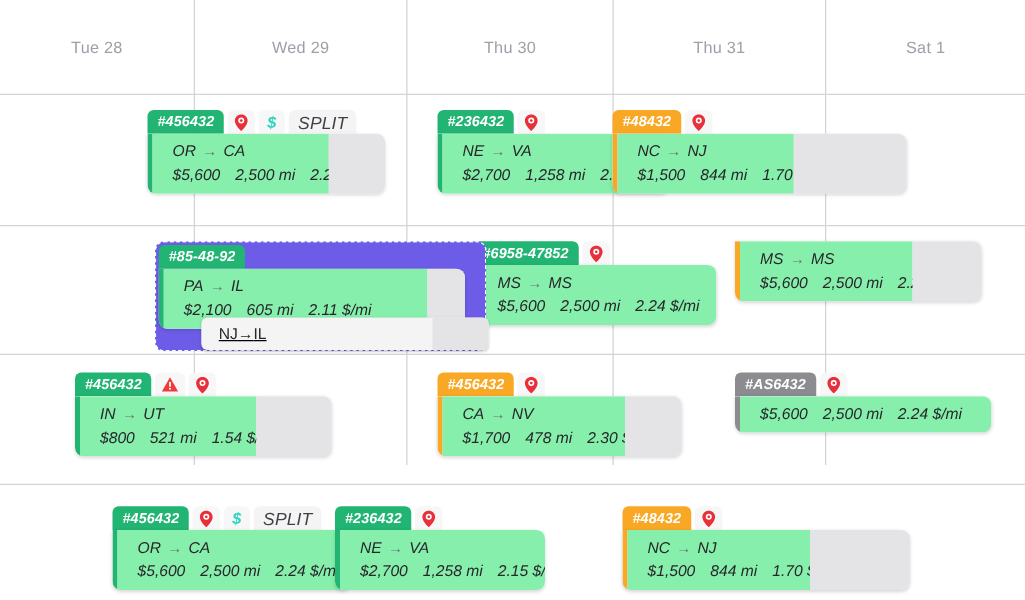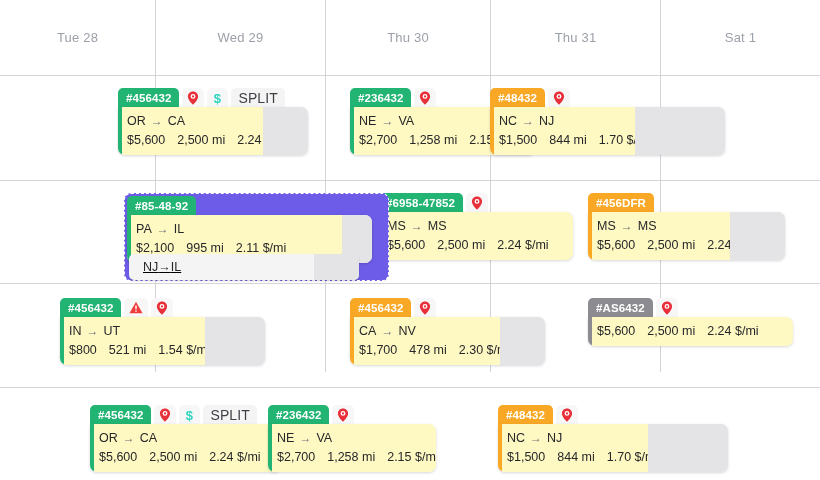--- a/index.html
+++ b/index.html
@@ -16,21 +16,21 @@
   .row-line { position: absolute; left: 0; right: 0; height: 1px; background: #d4d4d8; }
 
   .day-head {
     position: absolute; top: 0; height: 75px;
     display: flex; align-items: center; justify-content: center;
     font-size: 13px; color: #9ca0a8; letter-spacing: .2px;
     user-select: none;
   }
 
   
-  .card { position: absolute; }
+  .card { position: absolute; font-style: italic; }
   .tabs { display: flex; align-items: flex-end; gap: 3px; height: 19px; padding-left: 0; }
   .tab {
     height: 19px; border-radius: 5px 5px 0 0;
     display: flex; align-items: center; justify-content: center;
     font-size: 11.5px; font-weight: 700; color: #fff;
     padding: 0 8px; white-space: nowrap; letter-spacing: .1px;
   }
   .tab.id { }
   .tab.plain {
     background: #f4f4f5; color: #3f3f46; font-weight: 400;
@@ -39,21 +39,21 @@
   .tab.icon { background: #f7f7f8; padding: 0 5px; }
 
   .body {
     position: relative; display: flex; align-items: stretch;
     border-radius: 0 7px 7px 7px;
     overflow: hidden;
     box-shadow: 0 1px 3px rgba(0,0,0,.16);
     background: #f4f4f5;
   }
   .accent-bar { width: 4px; flex: 0 0 4px; }
-  .content { flex: 1 1 auto; background: #fef9c3; padding: 7px 10px 8px 5px; min-width: 0; }
+  .content { flex: 1 1 auto; background: #86efac; padding: 7px 10px 8px 16px; min-width: 0; }
   .tail { flex: 0 0 auto; background: #e4e4e7; }
   .route { font-size: 12.5px; color: #27272a; white-space: nowrap; margin-bottom: 5px; }
   .route .arrow { color: #71717a; margin: 0 5px; font-size: 12px; }
   .metrics { font-size: 12.5px; color: #27272a; white-space: nowrap; }
   .metrics span { margin-right: 12px; }
   .metrics span:last-child { margin-right: 0; }
 
   
   .selected-wrap {
     position: absolute;
@@ -192,23 +192,20 @@
         </div>
         <div class="body">
           <div class="accent-bar" style="background: rgb(34, 180, 115);"></div>
           <div class="content">
             <div class="route"><span>MS</span><span class="arrow">→</span><span>MS</span></div>
             <div class="metrics"><span>$5,600</span><span>2,500 mi</span><span>2.24 $/mi</span></div>
           </div>
         </div>
       </div>
       <div class="card" style="left: 588px; top: 193px; width: 197px;">
-        <div class="tabs">
-          <span class="tab id" style="background: rgb(249, 168, 37);">#456DFR</span>
-        </div>
         <div class="body">
           <div class="accent-bar" style="background: rgb(249, 168, 37);"></div>
           <div class="content">
             <div class="route"><span>MS</span><span class="arrow">→</span><span>MS</span></div>
             <div class="metrics"><span>$5,600</span><span>2,500 mi</span><span>2.24 $/mi</span></div>
           </div>
           <div class="tail" style="width: 55px;"></div>
         </div>
       </div>
       <div class="card" style="left: 60px; top: 298px; width: 205px;">
@@ -345,26 +342,26 @@
   <div id="selected-layer">
       <div class="selected-wrap" style="left: 124px; top: 193px; width: 265px; height: 88px; background: rgb(108, 92, 231);">
         <div class="card" style="left: 2px; top: 2px; width: 245px;">
           <div class="tabs">
             <span class="tab id" style="background: rgb(34, 180, 115);">#85-48-92</span>
           </div>
           <div class="body">
             <div class="accent-bar" style="background: rgb(34, 180, 115);"></div>
             <div class="content">
               <div class="route"><span>PA</span><span class="arrow">→</span><span>IL</span></div>
-              <div class="metrics"><span>$2,100</span><span>995 mi</span><span>2.11 $/mi</span></div>
+              <div class="metrics"><span>$2,100</span><span>605 mi</span><span>2.11 $/mi</span></div>
             </div>
             <div class="tail" style="width: 30px;"></div>
           </div>
         </div>
-        <div class="sub-item" style="left: 4px; top: 60px; width: 230px; text-decoration: underline;">
+        <div class="sub-item" style="left: 36px; top: 60px; width: 230px; text-decoration: underline;">
           <div class="accent-bar" style="background: rgb(34, 180, 115);"></div>
           <div class="sub-content"><span>NJ</span><span class="arrow">→</span><span>IL</span></div>
           <div class="tail" style="width: 45px;"></div>
         </div>
       </div>
     </div>
 
 </div>
 
 </body></html>

